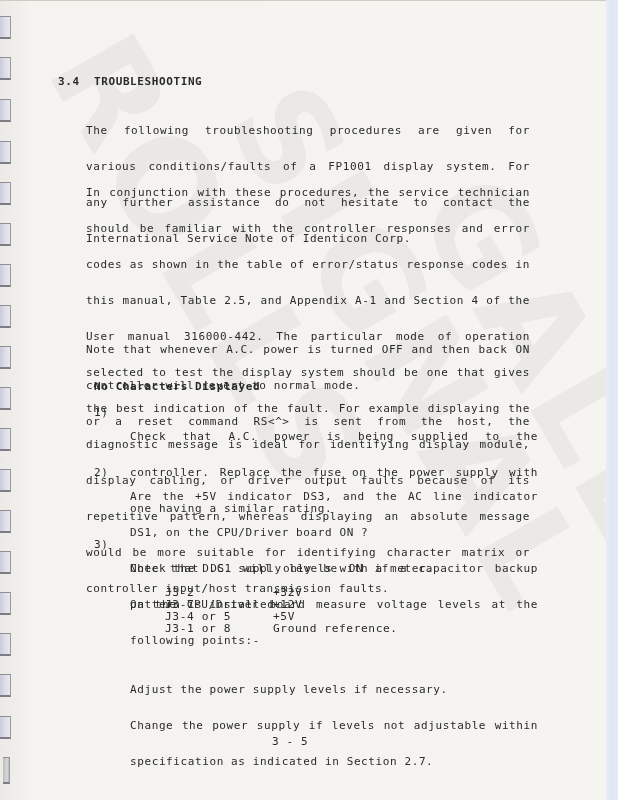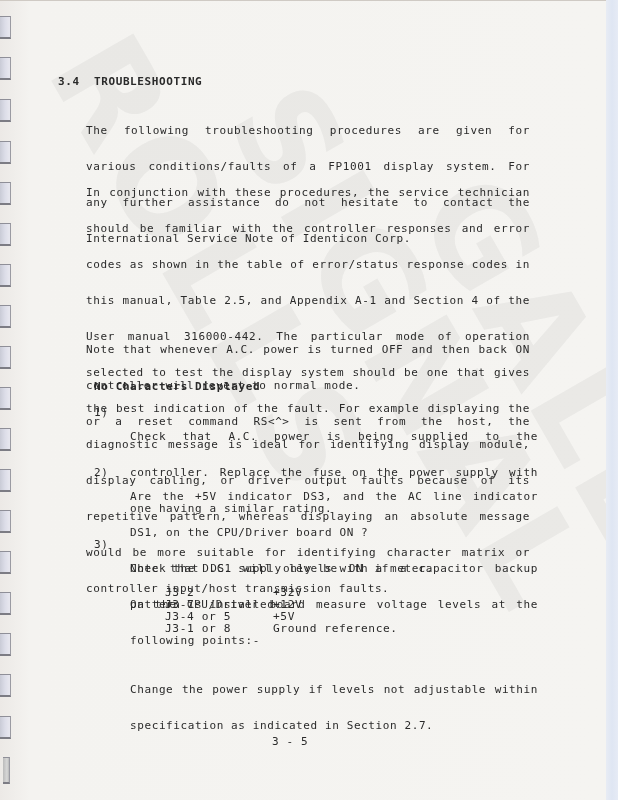--- a/index.html
+++ b/index.html
@@ -153,20 +153,21 @@
       <span class="pin">J3-4 or 5</span>
       <span class="val">+5V</span>
     </div>
     <div class="row">
       <span class="pin">J3-1 or 8</span>
       <span class="val">Ground reference.</span>
     </div>
   </div>
 
   <div class="text item-body" style="top:660px">
+    <span class="line l">Adjust the power supply levels if necessary.</span>
     <span class="line j">Change the power supply if levels not adjustable within</span>
     <span class="line l">specification as indicated in Section 2.7.</span>
   </div>
 
   <div class="text pagenum">3 - 5</div>
 </div>
 
 <div class="edge"></div>
 
 </body></html>

